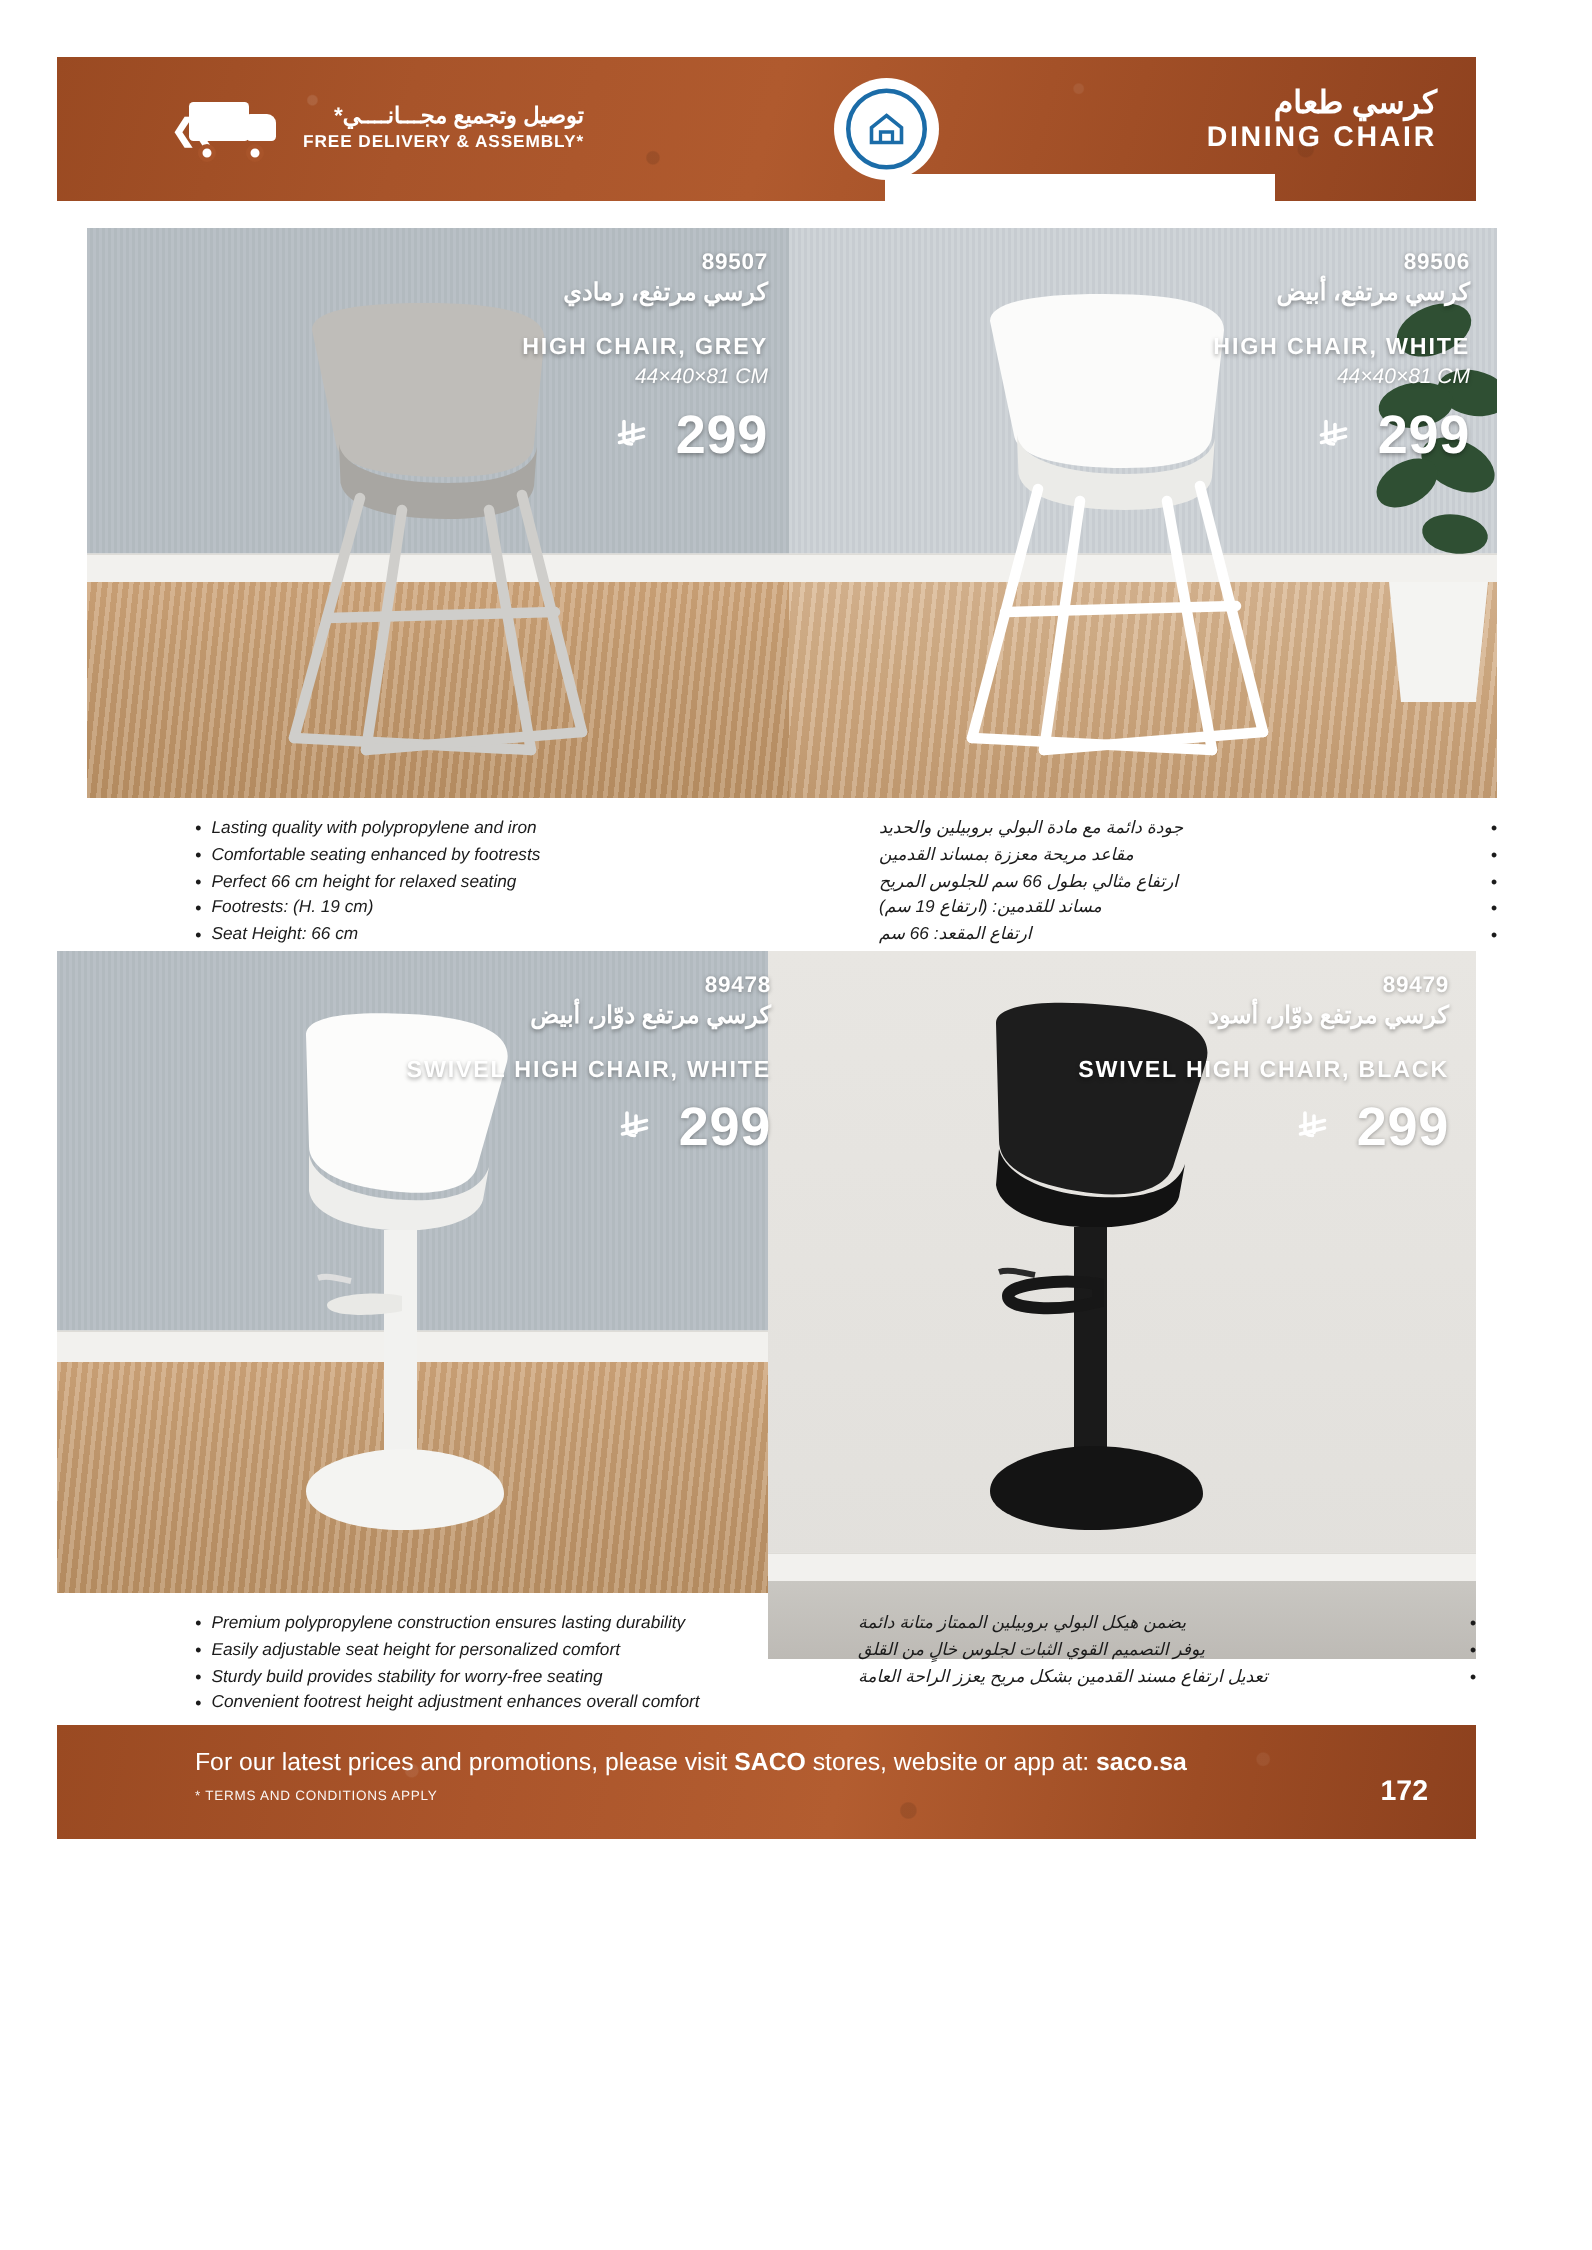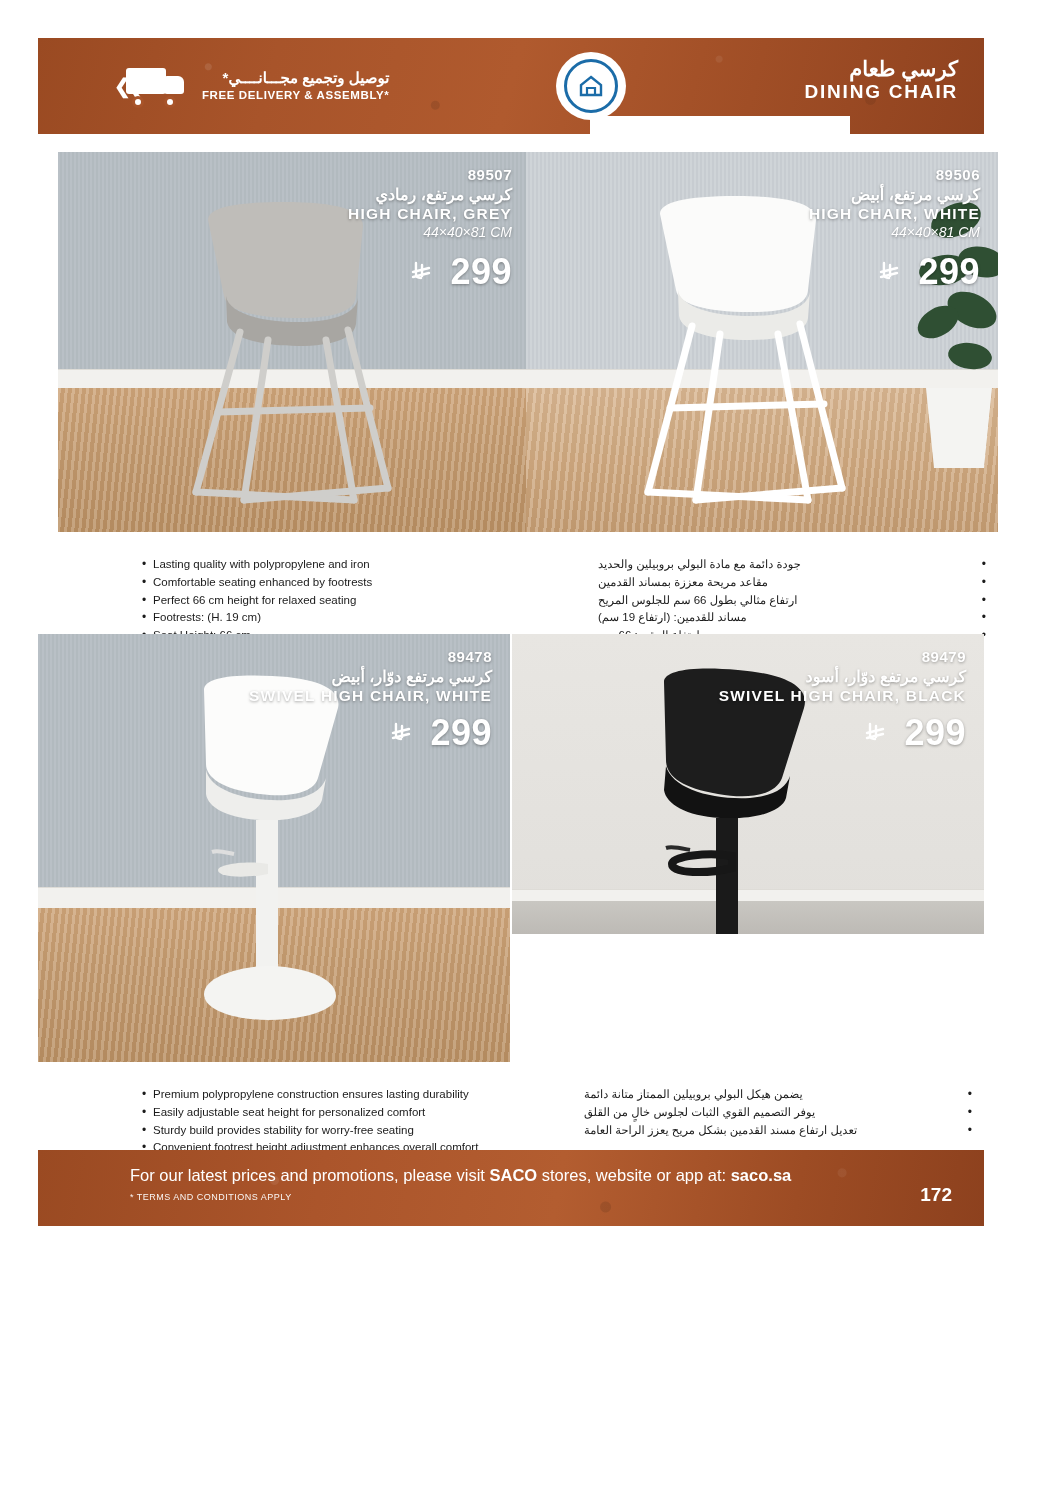--- a/index.html
+++ b/index.html
@@ -156,21 +156,21 @@
     position: absolute;
     top: 14px;
     right: 18px;
     text-align: right;
     color: #ffffff;
     text-shadow: 0 1px 3px rgba(0,0,0,0.35);
     z-index: 5;
   }
   .sku { font-size: 15px; font-weight: bold; letter-spacing: 0.5px; }
   .name-ar { font-size: 16px; font-weight: bold; direction: rtl; margin-top: 2px; }
-  .name-en { font-size: 15.5px; font-weight: bold; letter-spacing: 1.2px; margin-top: 1px; }
+  .name-en { font-size: 15.5px; font-weight: bold; letter-spacing: 1.2px; margin-top: 18px; }
   .dims { font-size: 14px; font-weight: normal; font-style: italic; margin-top: 1px; }
   .price-row {
     display: flex; align-items: center; justify-content: flex-end; gap: 16px; margin-top: 14px;
   }
   .riyal {
     font-size: 26px; font-weight: bold; line-height: 1;
     transform: translateY(2px);
   }
   .price { font-size: 36px; font-weight: bold; line-height: 1; letter-spacing: 0.5px; }
 
@@ -180,21 +180,21 @@
     color: #1b1b1b;
     line-height: 1.55;
   }
   .bullets li { list-style: none; position: relative; padding-left: 11px; }
   .bullets li::before {
     content: "•"; position: absolute; left: 0; top: -1px; font-size: 12px;
   }
   .bullets.rtl { direction: rtl; text-align: left; }
   .bullets.rtl li { padding-left: 0; padding-right: 11px; }
   .bullets.rtl li::before { left: auto; right: 0; }
-  .bullets ul { margin: 12px; padding: 0; }
+  .bullets ul { margin: 0; padding: 0; font-style: italic; }
 
   
   .footer {
     position: absolute;
     left: 0; bottom: 0;
     width: 946px;
     height: 76px;
     background: linear-gradient(100deg, #9a4a22 0%, #ab552b 30%, #b35d30 55%, #9d4c24 80%, #8d411e 100%);
     overflow: hidden;
   }
@@ -370,21 +370,21 @@
           <li>جودة دائمة مع مادة البولي بروبيلين والحديد</li>
           <li>مقاعد مريحة معززة بمساند القدمين</li>
           <li>ارتفاع مثالي بطول 66 سم للجلوس المريح</li>
           <li>مساند للقدمين: (ارتفاع 19 سم)</li>
           <li>ارتفاع المقعد: 66 سم</li>
         </ul>
       </div>
     </div>
 
     <div class="prod" style="left:0px;top:500px;">
-      <div class="photo" style="height:428px;">
+      <div class="photo" style="height:428px;padding-left:22px;">
         <div class="scene-wall" style="height:62%;"></div>
         <div class="scene-base" style="top:59%;"></div>
         <div class="scene-floor" style="top:64%;"></div>
         <svg class="chair" style="left:112px;top:40px;" width="290" height="390" viewBox="0 0 290 390">
           <path d="M54 16 C54 4 80 0 122 2 C170 4 192 16 188 34 L168 104 C164 118 142 124 110 120 C74 116 56 104 56 90 Z" fill="#fcfcfb"></path>
           <path d="M56 96 C60 116 96 128 136 126 C160 124 172 116 176 104 L172 126 C168 140 142 148 110 146 C78 144 58 134 56 120 Z" fill="#eeeeec"></path>
           <rect x="106" y="146" width="22" height="156" fill="#f2f2f0"></rect>
           <path d="M68 196 C68 190 98 186 118 190 L118 200 C98 204 68 204 68 196 Z" fill="#e9e9e6"></path>
           <path d="M54 320 C54 302 92 292 118 292 C148 292 186 302 186 322 C186 338 148 346 118 346 C90 346 54 338 54 320 Z" fill="#f4f4f2"></path>
           <path d="M84 180 C74 178 68 176 62 178" stroke="#dedede" stroke-width="4" fill="none"></path>
@@ -412,21 +412,21 @@
         <ul>
           <li>Premium polypropylene construction ensures lasting durability</li>
           <li>Easily adjustable seat height for personalized comfort</li>
           <li>Sturdy build provides stability for worry-free seating</li>
           <li>Convenient footrest height adjustment enhances overall comfort</li>
         </ul>
       </div>
     </div>
 
     <div class="prod" style="left:474px;top:500px;">
-      <div class="photo" style="height:300px;">
+      <div class="photo" style="height:472px;">
         <div class="scene-wall plain" style="height:88%;"></div>
         <div class="scene-base" style="top:85%;height:4%;"></div>
         <div class="scene-floor" style="top:89%;background:linear-gradient(180deg,#c9c7c2 0%,#bdbab5 100%);"></div>
         <svg class="chair" style="left:86px;top:34px;" width="300" height="400" viewBox="0 0 300 400">
           <path d="M66 14 C66 2 96 -2 140 2 C190 6 212 20 206 40 L184 110 C178 126 154 132 120 126 C84 120 68 108 68 92 Z" fill="#1d1d1d"></path>
           <path d="M68 98 C74 120 112 132 152 130 C176 128 188 120 192 108 L188 130 C184 144 156 152 122 150 C88 148 68 136 66 122 Z" fill="#121212"></path>
           <rect x="118" y="150" width="22" height="160" fill="#1a1a1a"></rect>
           <path d="M74 196 C74 188 110 184 134 188 L134 200 C110 206 74 206 74 196 Z" fill="none" stroke="#171717" stroke-width="8"></path>
           <path d="M62 326 C62 306 104 296 130 296 C162 296 204 306 204 328 C204 344 162 352 130 352 C100 352 62 344 62 326 Z" fill="#141414"></path>
           <path d="M92 182 C82 180 74 178 68 180" stroke="#2a2a2a" stroke-width="4" fill="none"></path>

